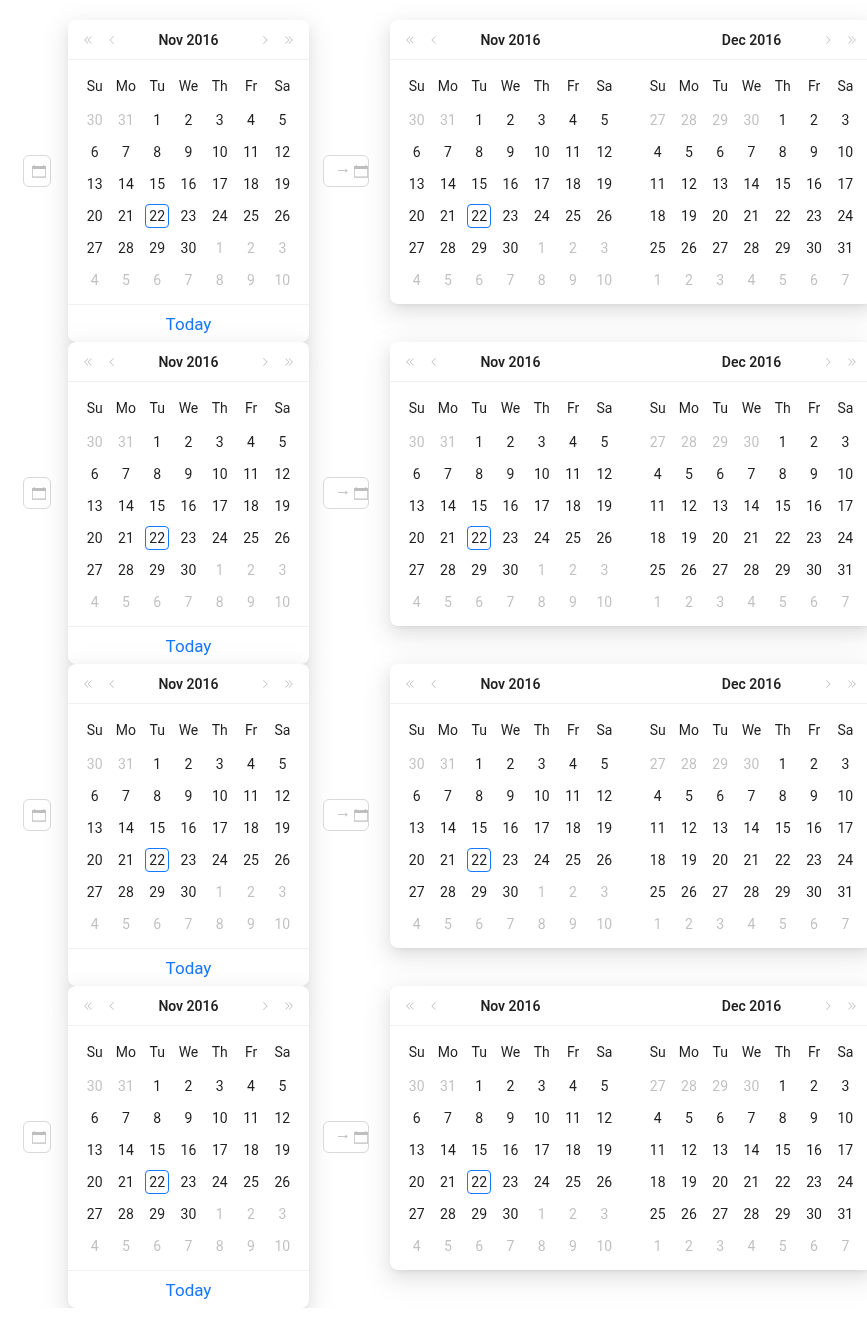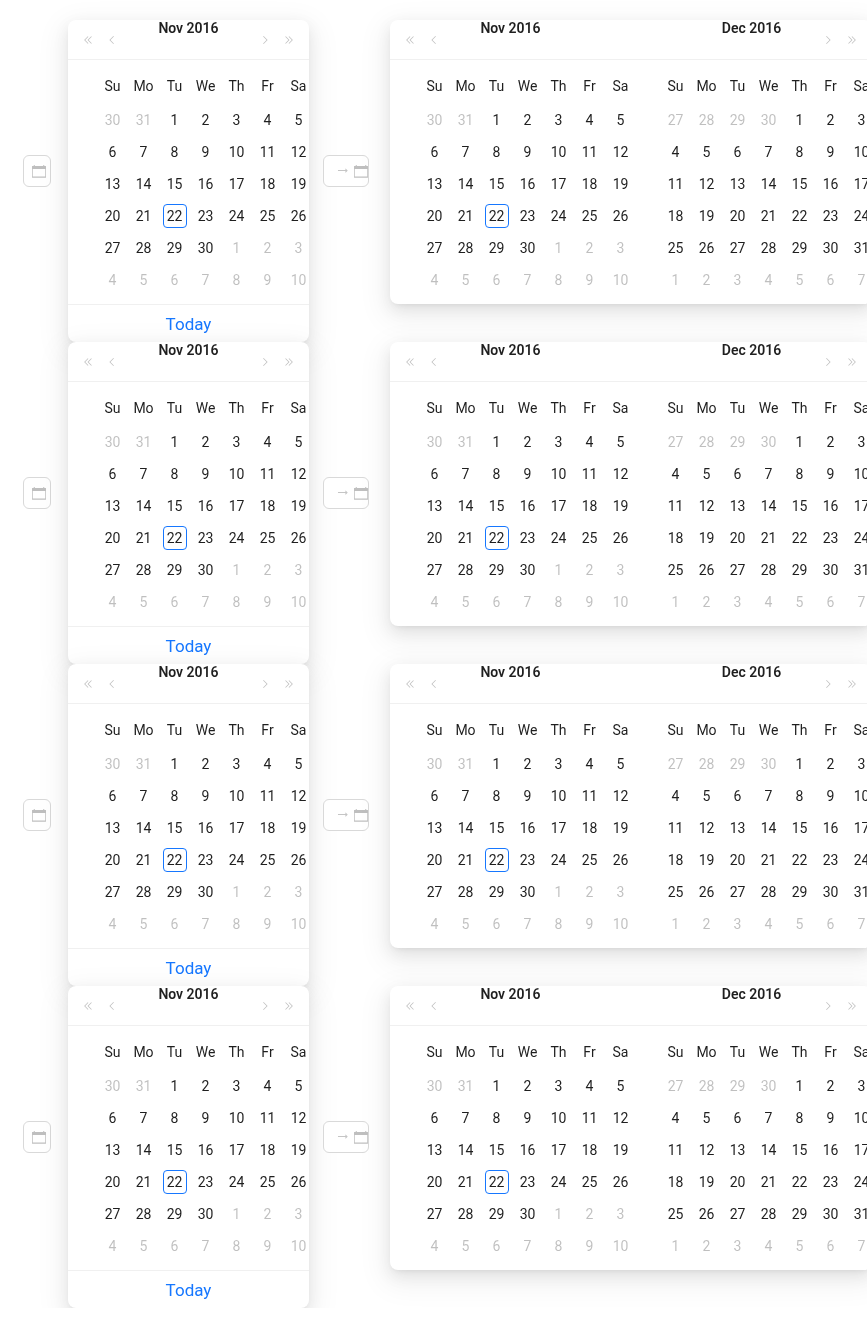--- a/index.html
+++ b/index.html
@@ -58,21 +58,21 @@
     left: 58px;
     top: 10px;
     background: #fff;
     border-radius: 8px;
     box-shadow: 0 6px 16px 0 rgba(0,0,0,0.08), 0 3px 6px -4px rgba(0,0,0,0.12), 0 9px 28px 8px rgba(0,0,0,0.05);
   }
   .popup.range { left: 80px; }
   .popup-body { display: flex; }
   .header {
     display: flex;
-    align-items: flex-start;
+    align-items: center;
     padding: 0 8px;
     height: 40px;
     border-bottom: 1px solid rgba(5,5,5,0.06);
   }
   .header .title {
     flex: 1;
     text-align: center;
     font-weight: 600;
     font-size: 14px;
     color: rgba(0,0,0,0.88);
@@ -92,21 +92,20 @@
   .navbtn.placeholder { visibility: hidden; }
   .navbtn svg { display: block; }
   .panel { width: 241px; }
   table {
     border-collapse: collapse;
     table-layout: fixed;
     width: 100%;
   }
   .body {
     padding: 8px 11px;
-    margin-left: 18px;
   }
   th {
     font-weight: 400;
     font-size: 14px;
     color: rgba(0,0,0,0.88);
     height: 36px;
     width: 31px;
   }
   td {
     padding: 0;

